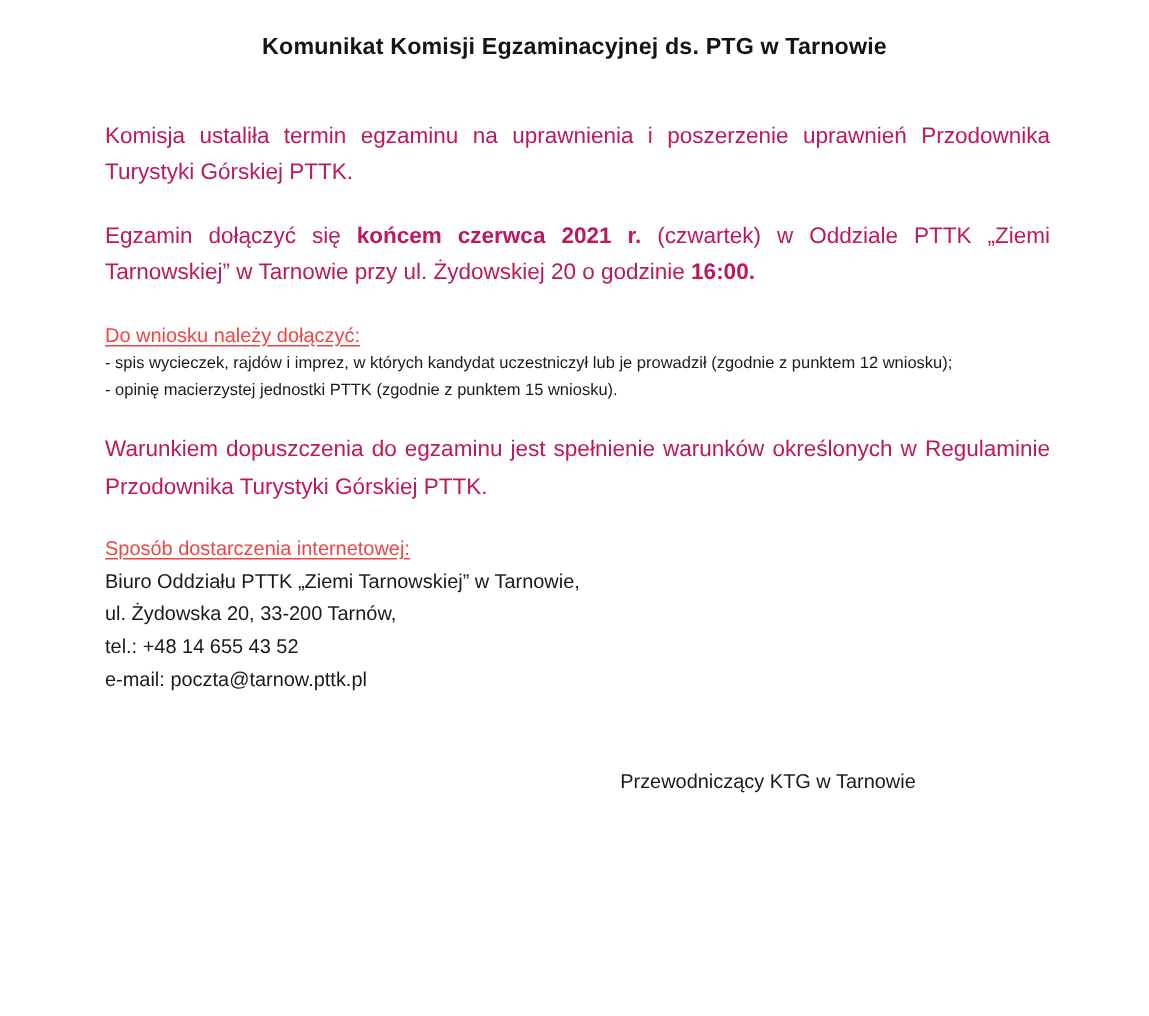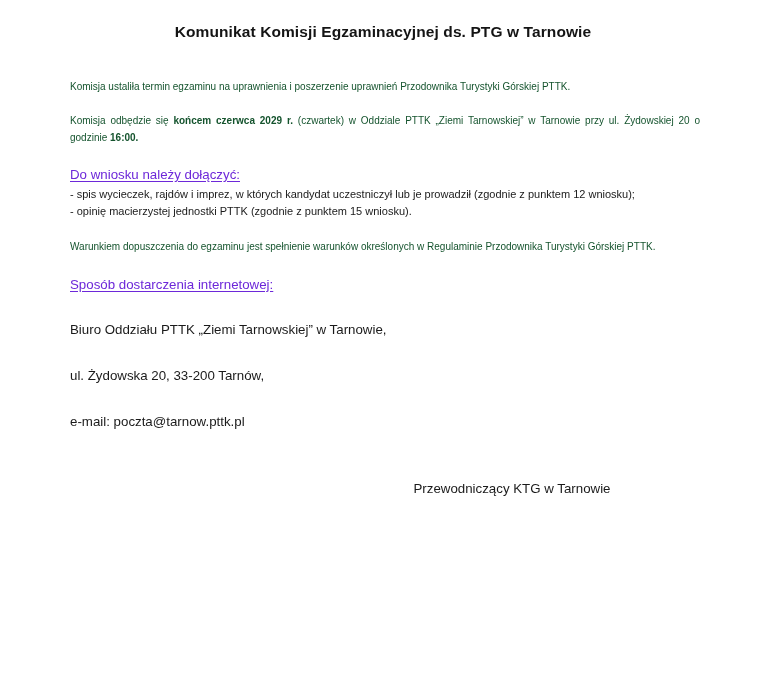--- a/index.html
+++ b/index.html
@@ -33,55 +33,54 @@
     letter-spacing: 0.1px;
   }
 
   .body-area {
     padding: 0 66px 0 70px;
     margin-top: 38px;
   }
 
   p.para {
     margin: 0 0 18px 0;
-    font-size: 10px;
+    font-size: 15px;
     line-height: 1.63;
     text-align: justify;
     text-justify: inter-word;
-    color: #14532d;
+    color: #be185d;
   }
 
   .b { font-weight: bold; }
 
   .block {
     margin: 0 0 18px 0;
   }
   .block:last-child { margin-bottom: 0; }
 
   .heading-line {
     font-size: 13.3px;
     line-height: 1.63;
-    color: #6d28d9;
+    color: #ef4444;
     text-decoration: underline;
     text-underline-offset: 2px;
   }
 
   .list-item {
     font-size: 11px;
     line-height: 1.63;
     color: #1a1a1a;
     text-align: justify;
     text-justify: inter-word;
   }
 
   .contact-line {
     font-size: 13.3px;
     line-height: 1.63;
     color: #1a1a1a;
-    margin-top: 24px;
   }
 
   .signature {
     margin-top: 46px;
     padding-right: 66px;
     text-align: center;
   }
   .sig-inner {
     display: inline-block;
     text-align: center;
@@ -97,36 +96,37 @@
 <body>
 
 <div class="page">
 
   <h1 class="doc-title">Komunikat Komisji Egzaminacyjnej ds. PTG w Tarnowie</h1>
 
   <div class="body-area">
 
     <p class="para"><span>Komisja ustaliła termin egzaminu na uprawnienia i poszerzenie uprawnień Przodownika Turystyki Górskiej PTTK.</span></p>
 
-    <p class="para"><span>Komisja odbędzie się </span><span class="b">końcem czerwca 2029 r.</span><span> (czwartek) w Oddziale PTTK „Ziemi Tarnowskiej” w Tarnowie przy ul. Żydowskiej 20 o godzinie </span><span class="b">16:00.</span></p>
+    <p class="para"><span>Egzamin dołączyć się </span><span class="b">końcem czerwca 2021 r.</span><span> (czwartek) w Oddziale PTTK „Ziemi Tarnowskiej” w Tarnowie przy ul. Żydowskiej 20 o godzinie </span><span class="b">16:00.</span></p>
 
 
 
     <div class="block">
       <div class="heading-line">Do wniosku należy dołączyć:</div>
       <div class="list-item">- spis wycieczek, rajdów i imprez, w których kandydat uczestniczył lub je prowadził (zgodnie z punktem 12 wniosku);</div>
       <div class="list-item">- opinię macierzystej jednostki PTTK (zgodnie z punktem 15 wniosku).</div>
     </div>
 
     <p class="para"><span>Warunkiem dopuszczenia do egzaminu jest spełnienie warunków określonych w Regulaminie Przodownika Turystyki Górskiej PTTK.</span></p>
 
     <div class="block">
       <div class="heading-line">Sposób dostarczenia internetowej:</div>
       <div class="contact-line">Biuro Oddziału PTTK „Ziemi Tarnowskiej” w Tarnowie,</div>
       <div class="contact-line">ul. Żydowska 20, 33-200 Tarnów,</div>
+      <div class="contact-line">tel.: +48 14 655 43 52</div>
       <div class="contact-line">e-mail: poczta@tarnow.pttk.pl</div>
     </div>
 
     <div class="signature">
       <div class="sig-inner">
         <div class="sig-role">Przewodniczący KTG w Tarnowie</div>
         
       </div>
     </div>
 

